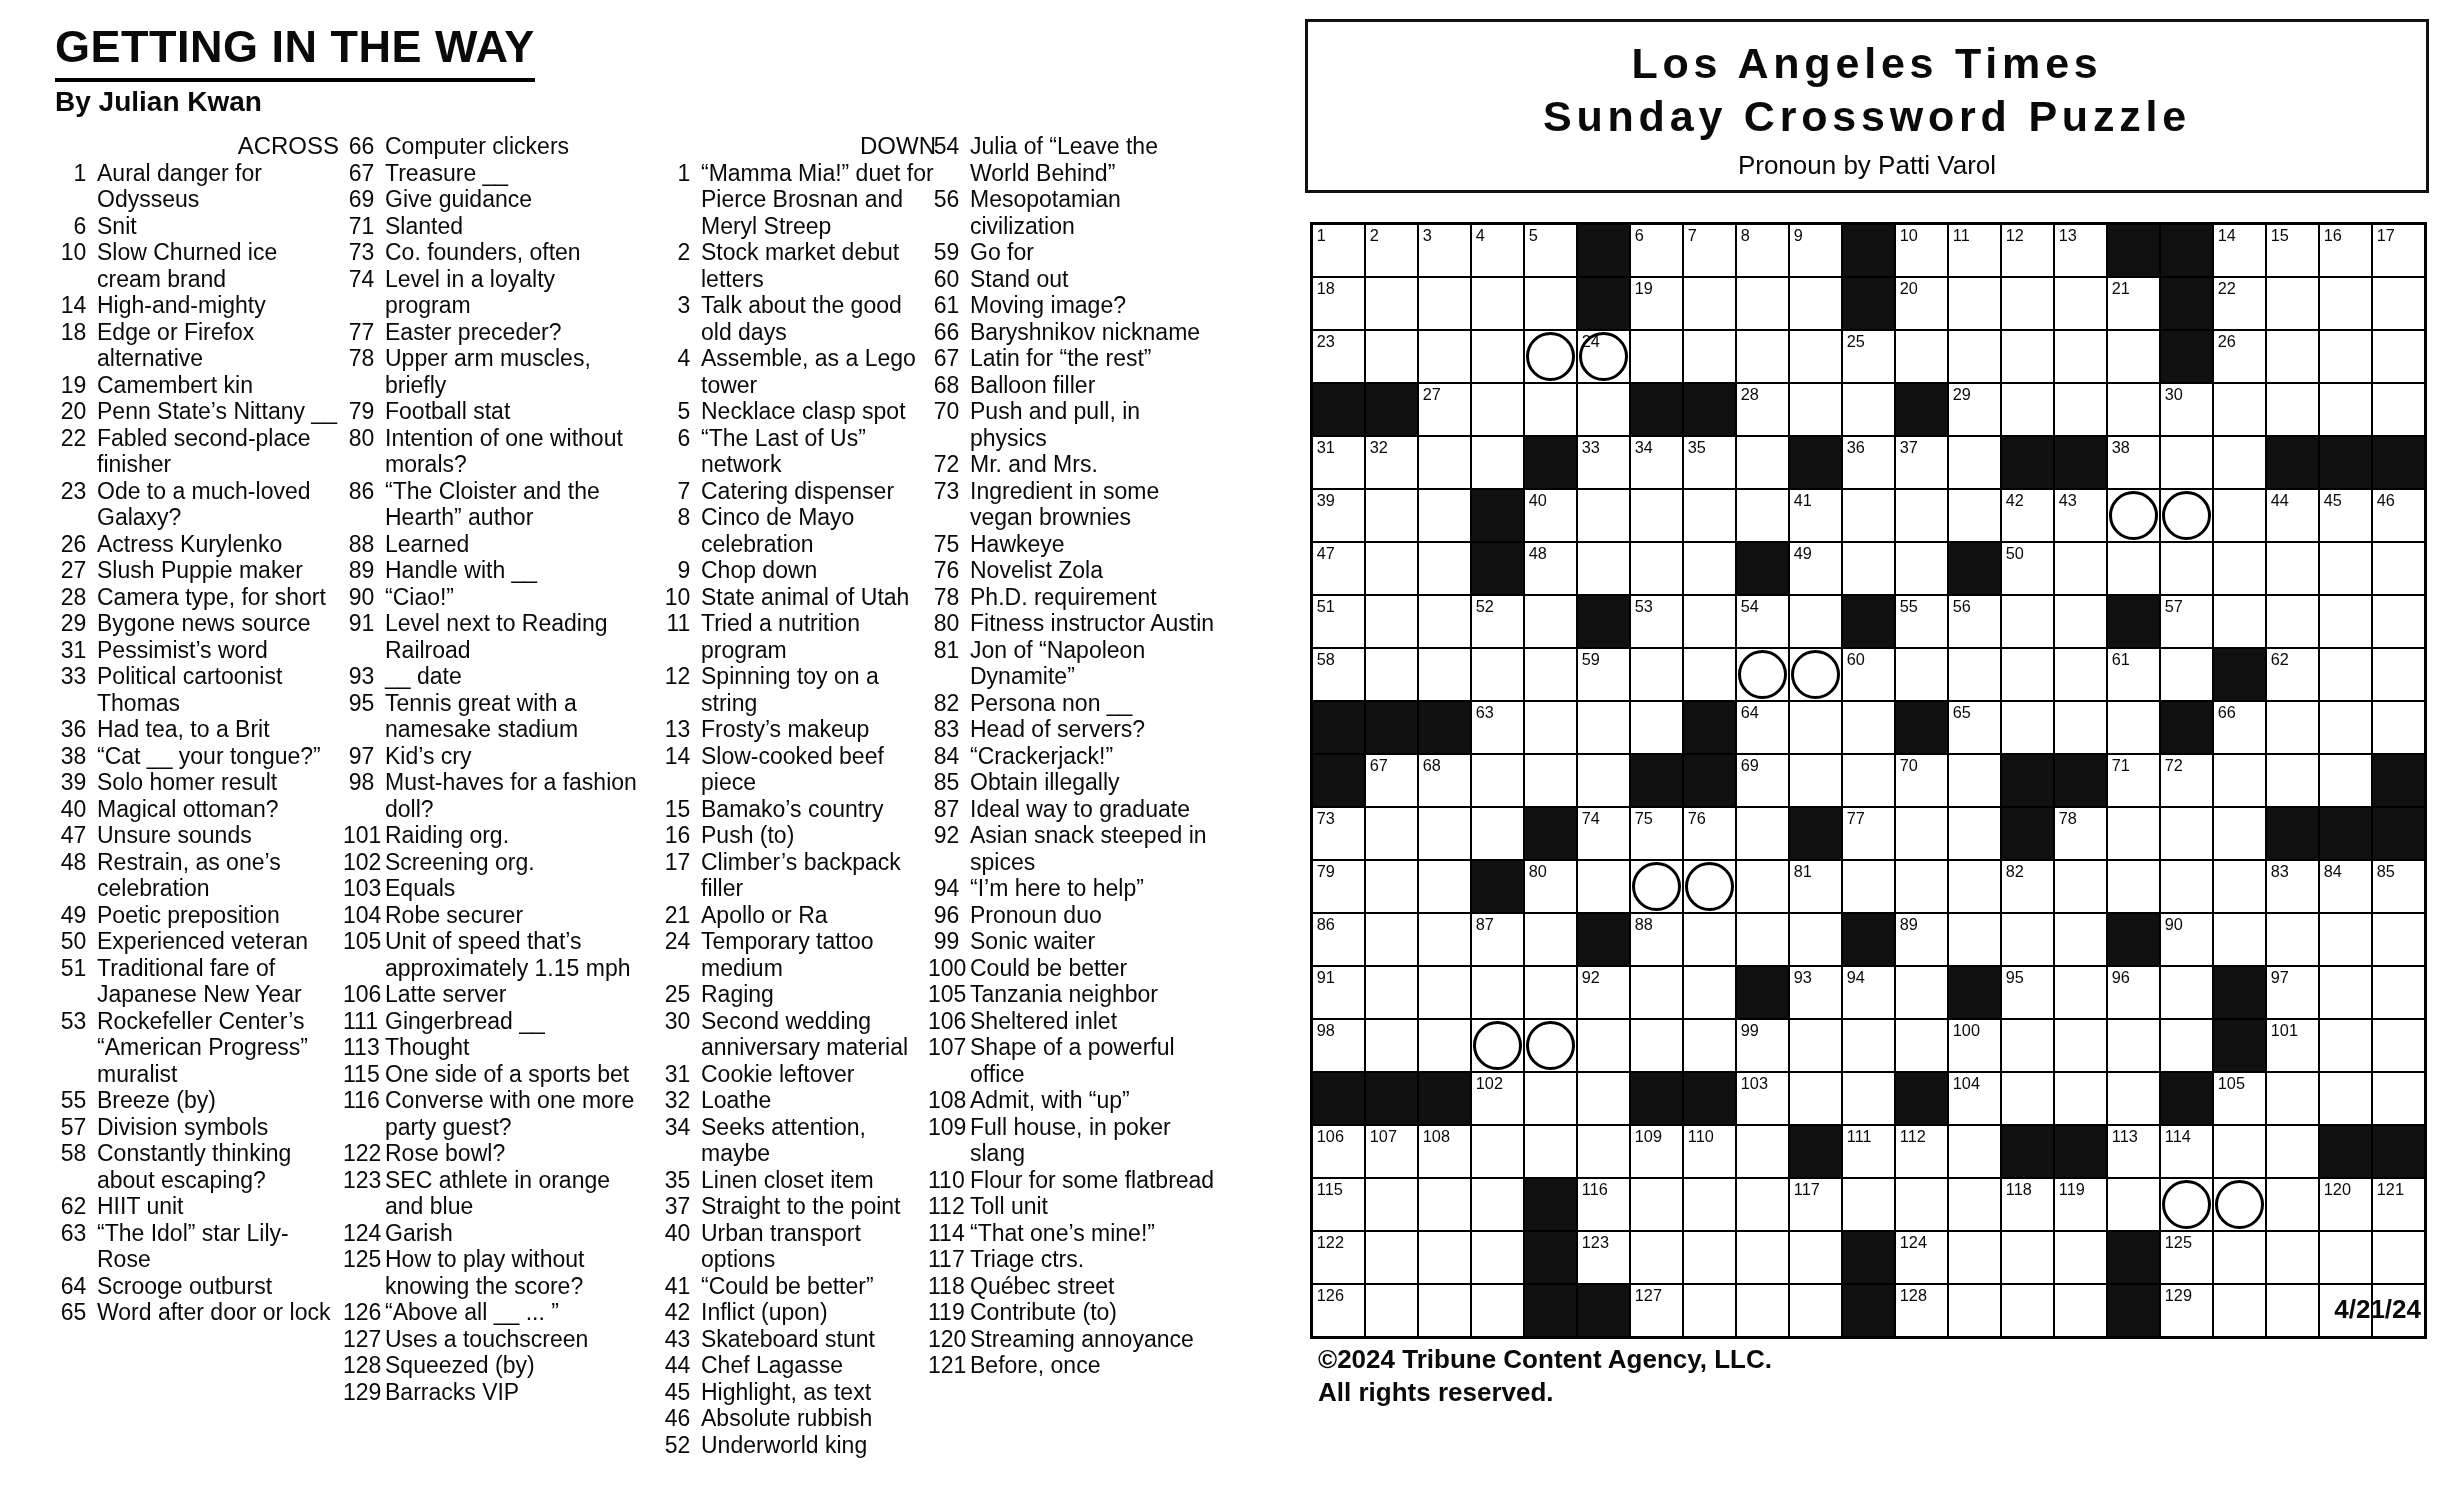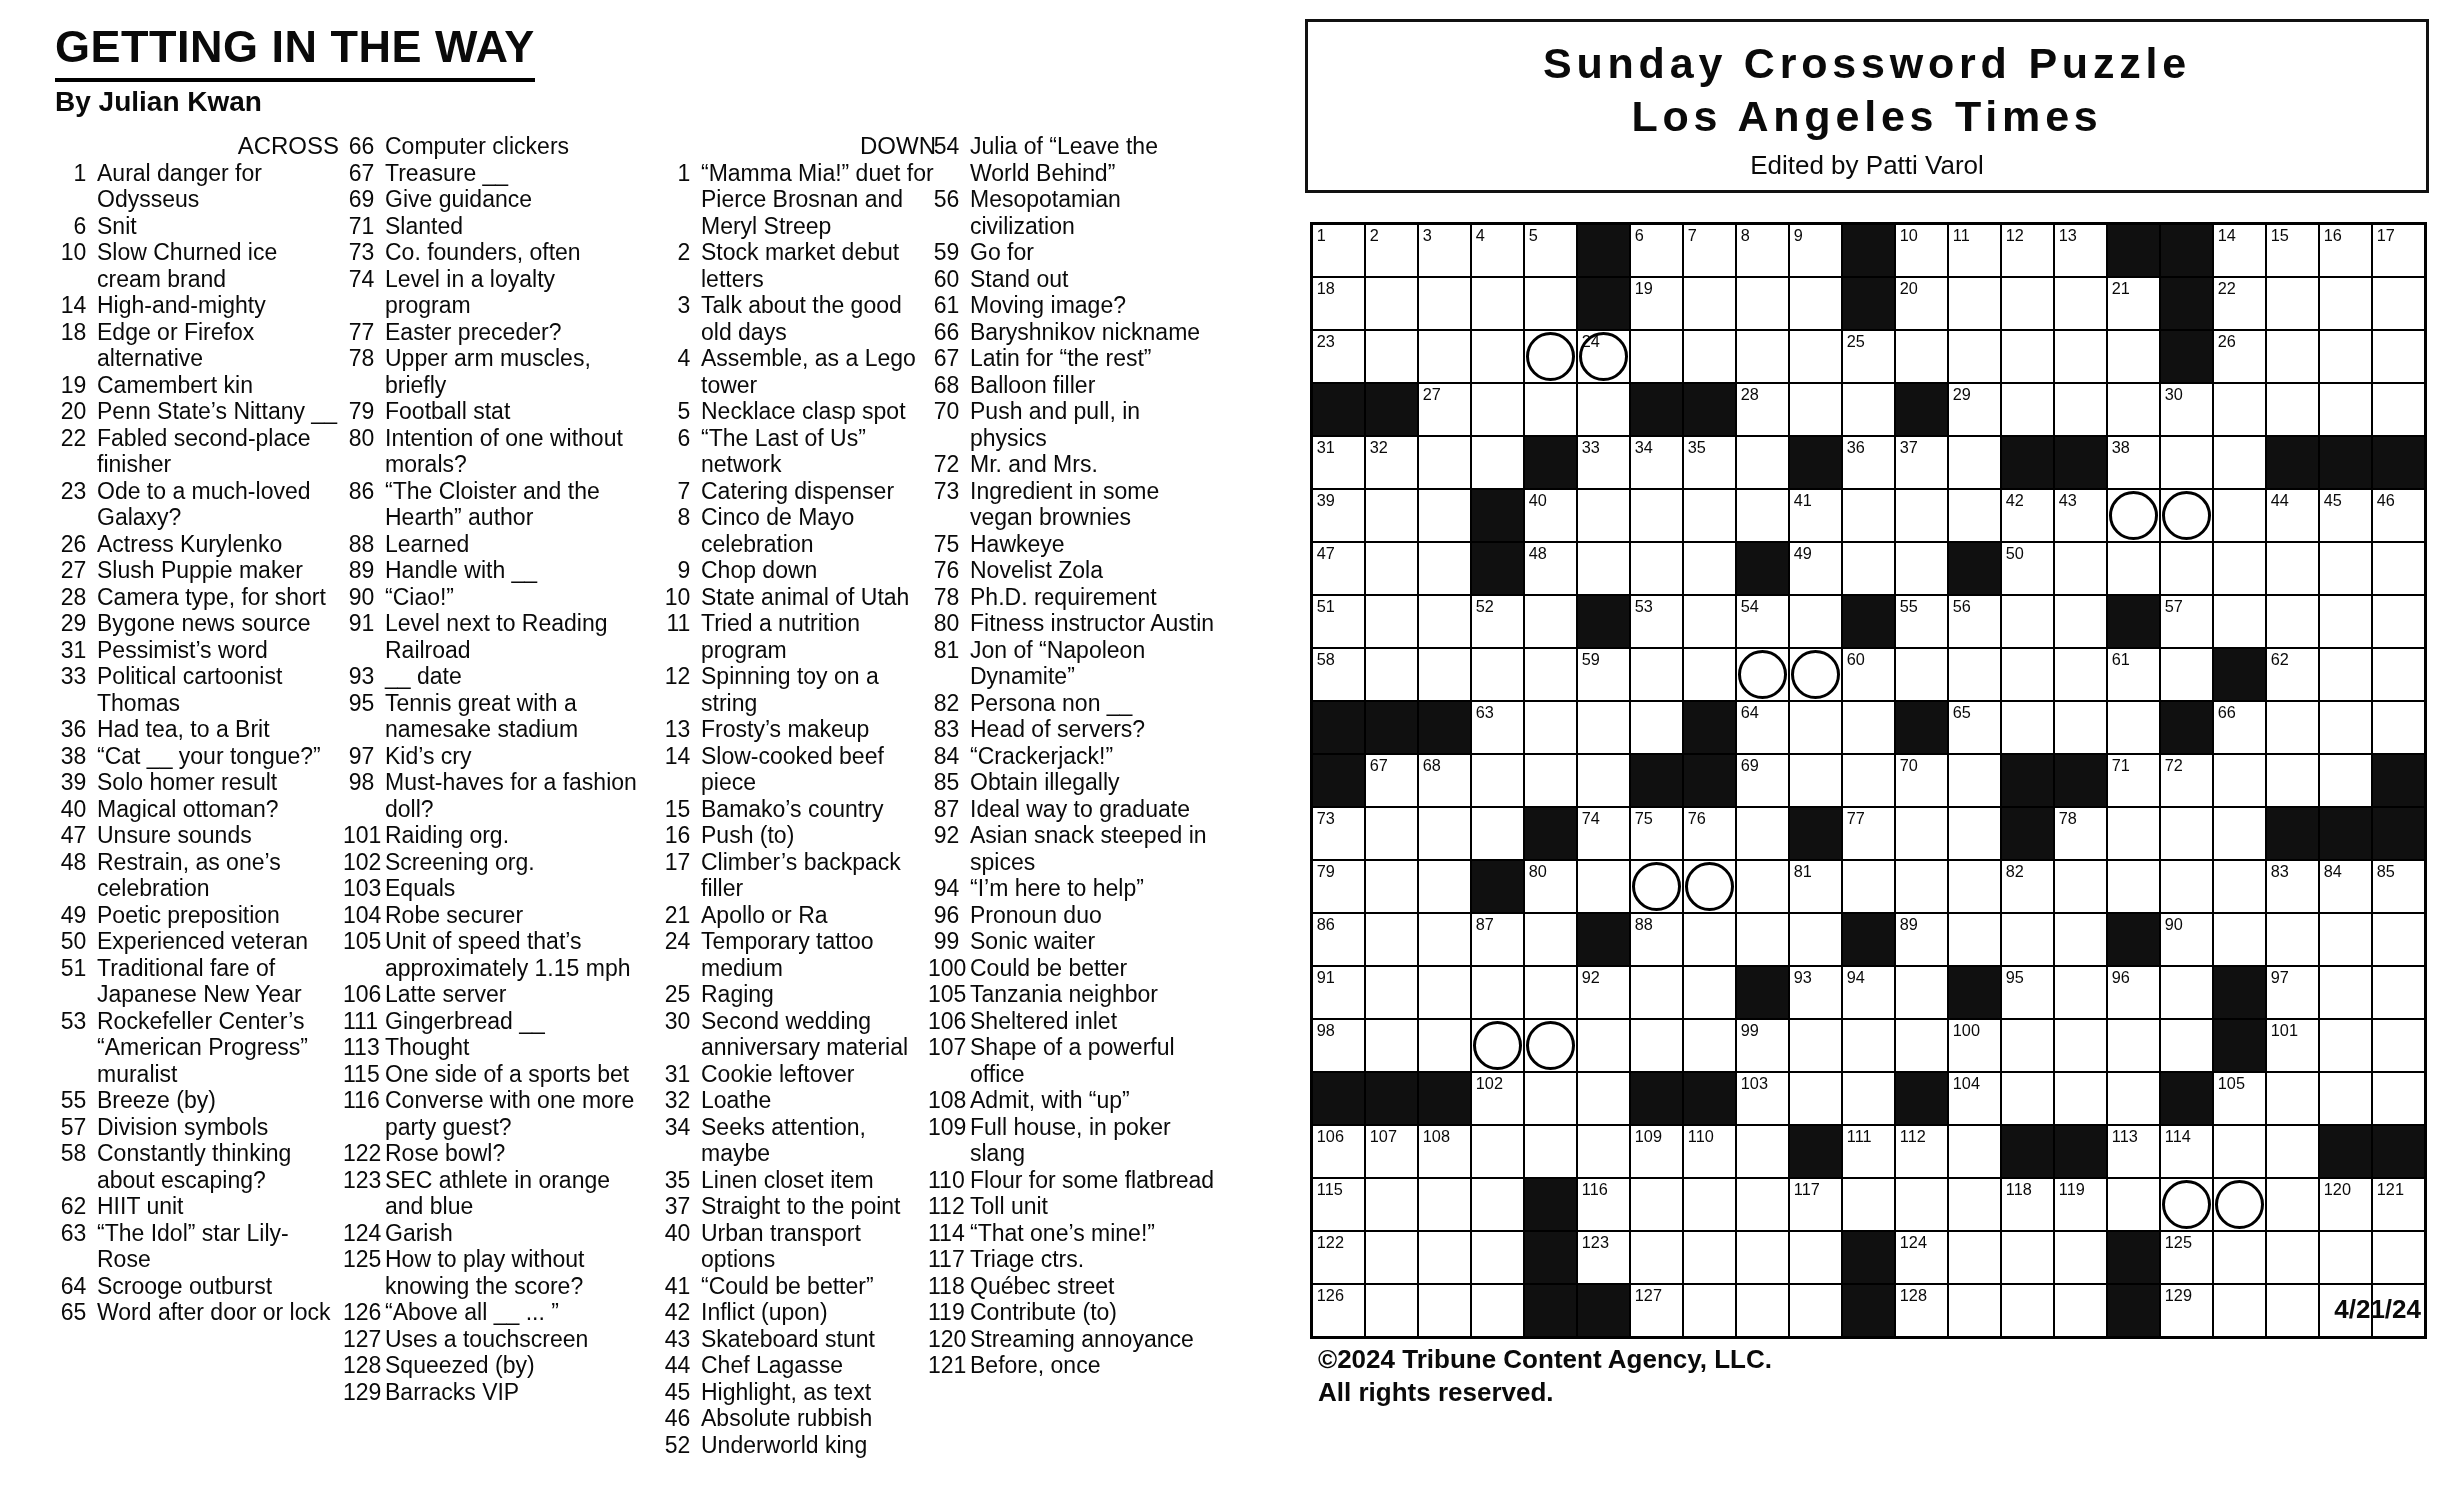--- a/index.html
+++ b/index.html
@@ -622,23 +622,23 @@
         <span class="num">120</span>
         <span class="txt">Streaming annoyance</span>
       </div>
       <div class="clue">
         <span class="num">121</span>
         <span class="txt">Before, once</span>
       </div>
     </div>
 
   <div class="hdrbox">
+    <div class="hdr-line">Los Angeles Times</div>
     <div class="hdr-line">Sunday Crossword Puzzle</div>
-    <div class="hdr-line">Los Angeles Times</div>
-    <div class="hdr-edited">Edited by Patti Varol</div>
+    <div class="hdr-edited">Pronoun by Patti Varol</div>
   </div>
 
   <div id="grid">
       <div class="cell">
         <span class="cnum">1</span>
       </div>
       <div class="cell">
         <span class="cnum">2</span>
       </div>
       <div class="cell">

